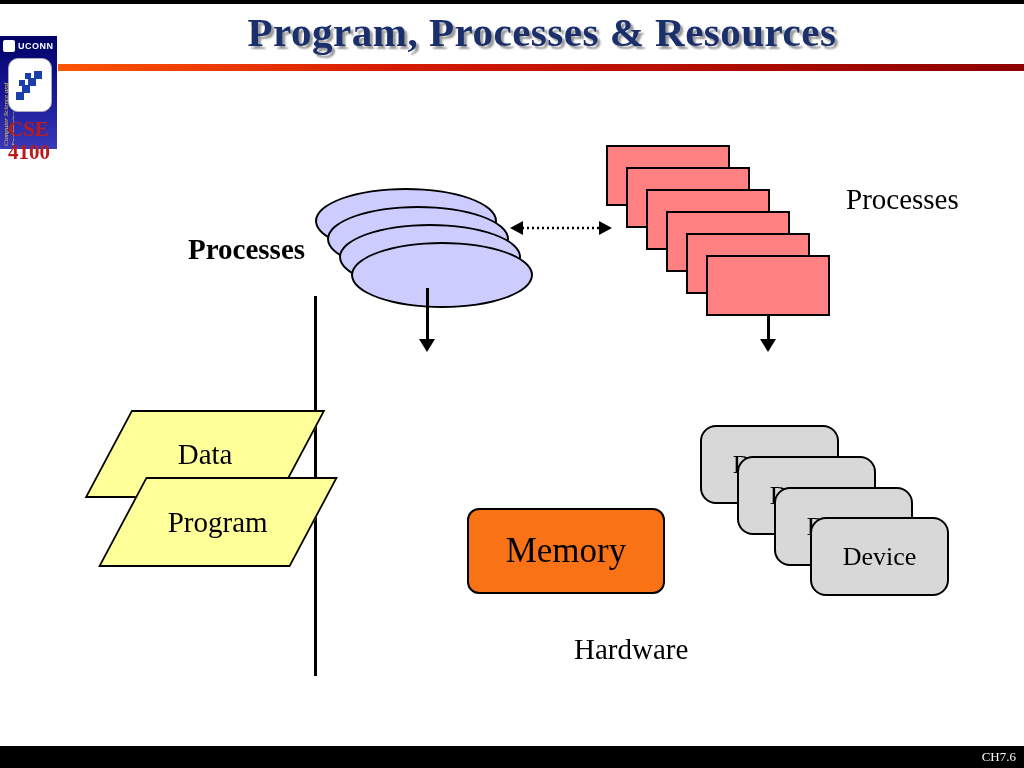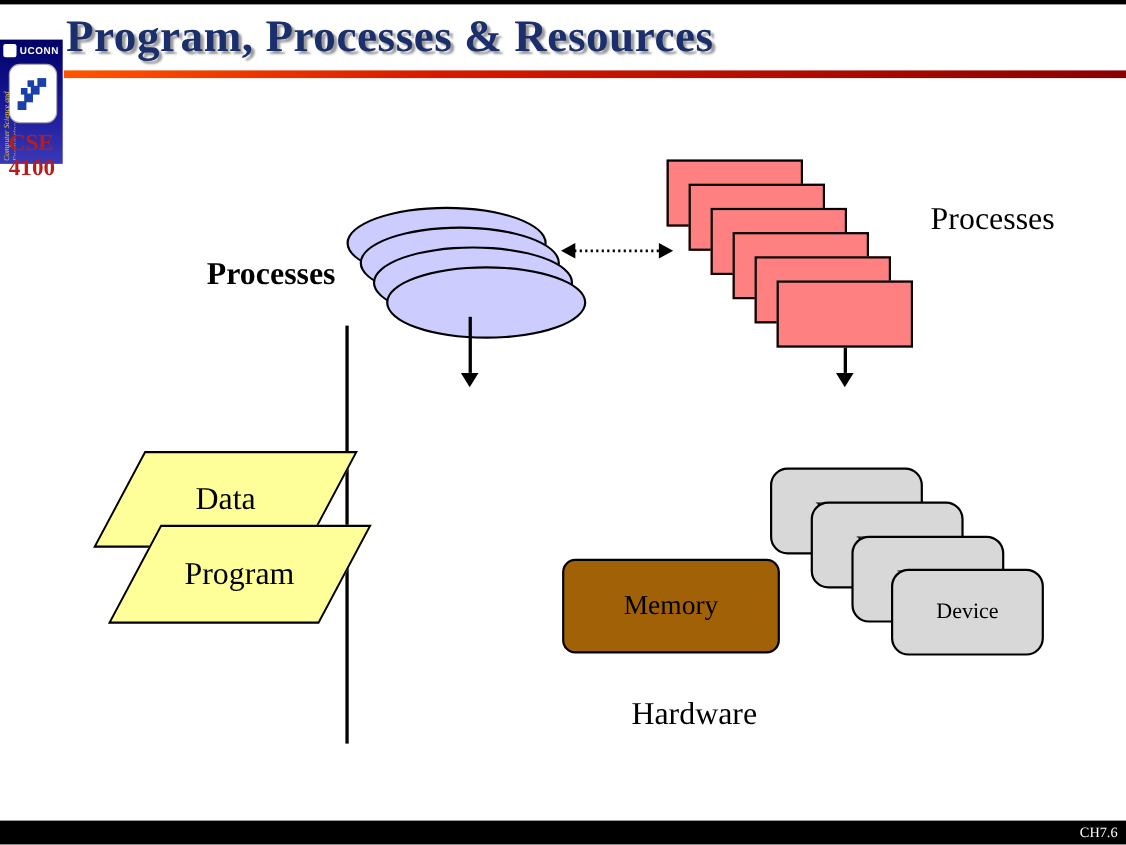--- a/index.html
+++ b/index.html
@@ -15,21 +15,21 @@
   .logo-mini{width:12px;height:12px;background:#fff;border-radius:2px;}
   .logo-word{color:#fff;font-family:"Liberation Sans",sans-serif;font-size:9px;font-weight:bold;letter-spacing:.5px;}
   .logo-box{position:absolute;left:8px;top:22px;width:42px;height:52px;background:#fff;
     border-radius:10px;border:1px solid #aab;display:flex;align-items:center;justify-content:center;}
   .sidebar-vtext{position:absolute;left:2px;top:30px;width:12px;height:80px;
     color:#e8c84a;font-style:italic;font-size:7px;line-height:8px;
     writing-mode:vertical-rl;transform:rotate(180deg);overflow:hidden;}
   .course-label{position:absolute;left:8px;top:118px;color:#b91c1c;font-weight:bold;
     font-size:21px;line-height:23px;}
   
-  .page-title{position:absolute;left:60px;right:0;top:8px;text-align:left;
+  .page-title{position:absolute;left:60px;right:0;top:8px;text-align:center;
     font-size:41px;font-weight:bold;color:#1a2f6b;
     text-shadow:3px 3px 2px #9a9a9a;letter-spacing:.5px;}
   .accent-bar{position:absolute;left:58px;top:64px;width:966px;height:7px;
     background:linear-gradient(90deg,#ff5500 0%,#d61a00 35%,#8b0000 100%);}
   
   .process-ellipse{position:absolute;width:178px;height:62px;border-radius:50%;
     background:#ccccff;border:2px solid #000;}
   .side-label{position:absolute;font-size:29px;color:#000;}
   
   .resource-card{position:absolute;width:120px;height:57px;background:#ff8080;border:2px solid #000;}
@@ -38,24 +38,24 @@
   .arrow-down .shaft{position:absolute;left:7px;top:0;width:2.5px;background:#000;}
   .arrow-down .head{position:absolute;left:0;width:0;height:0;
     border-left:8px solid transparent;border-right:8px solid transparent;border-top:13px solid #000;}
   
   .os-banner{position:absolute;left:328px;top:355px;width:636px;height:56px;}
   .os-label{position:absolute;left:0;top:0;width:100%;height:100%;display:flex;
     align-items:center;justify-content:center;font-size:28px;}
   
   .cpu-box{position:absolute;left:348px;top:425px;width:150px;height:72px;background:#cce9f8;
     border:2px solid #000;border-radius:12px;display:flex;align-items:center;justify-content:center;font-size:29px;}
-  .memory-box{position:absolute;left:467px;top:508px;width:194px;height:82px;background:#a16207;
-    border:2px solid #000;border-radius:12px;display:flex;align-items:center;justify-content:center;font-size:25px;margin-left:44px;}
+  .memory-box{position:absolute;left:467px;top:508px;width:194px;height:82px;background:#f97316;
+    border:2px solid #000;border-radius:12px;display:flex;align-items:center;justify-content:center;font-size:35px;}
   .device-box{position:absolute;width:135px;height:75px;background:#d8d8d8;border:2px solid #000;
-    border-radius:16px;display:flex;align-items:center;justify-content:center;font-size:20px;text-align:center;}
+    border-radius:16px;display:flex;align-items:center;justify-content:center;font-size:26px;text-align:center;}
   
   .pgram{position:absolute;background:#ffff99;border:2px solid #000;transform:skewX(-28deg);
     display:flex;align-items:center;justify-content:center;}
   .pgram .txt{transform:skewX(28deg);font-size:29px;color:#000;}
   .divider{position:absolute;left:314px;top:296px;width:3px;height:380px;background:#000;}
   
   .footer-bar{position:absolute;left:0;bottom:0;width:1024px;height:22px;background:#000;
     color:#fff;font-size:13px;display:flex;align-items:center;justify-content:flex-end;padding-right:8px;box-sizing:border-box;}
 </style>
 </head>

